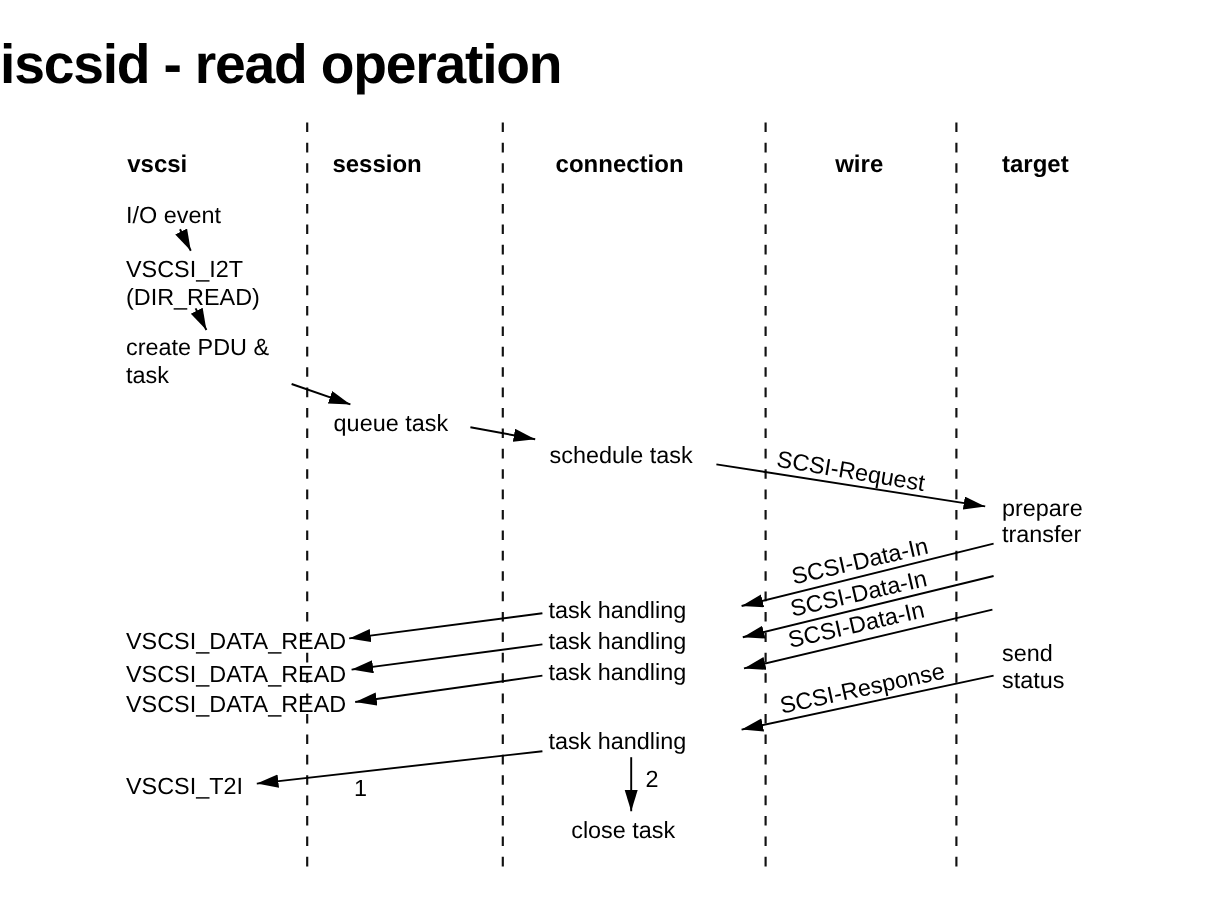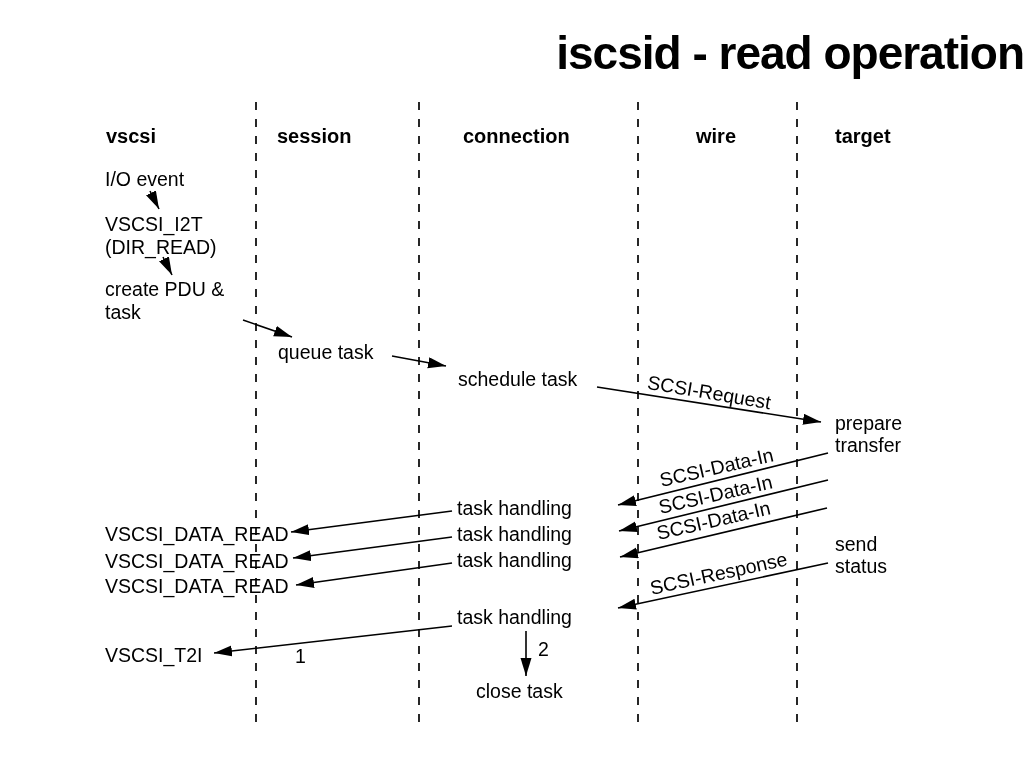--- a/index.html
+++ b/index.html
@@ -10,21 +10,21 @@
     background: #ffffff;
     overflow: hidden;
     font-family: "Liberation Sans", sans-serif;
   }
   h1.slide-title {
     margin: 0;
     position: absolute;
     top: 26px;
     left: 0;
     width: 1024px;
-    text-align: right;
+    text-align: left;
     font-size: 46px;
     font-weight: 700;
     letter-spacing: -1px;
     color: #000000;
     font-family: "Liberation Sans", sans-serif;
   }
   svg.diagram { position: absolute; left: 0; top: 0; }
   .lane-sep { stroke: #111111; stroke-width: 1.8; stroke-dasharray: 8 9; }
   .arrow { stroke: #000000; stroke-width: 1.6; fill: none; }
   text { fill: #000000; font-family: "Liberation Sans", sans-serif; }

